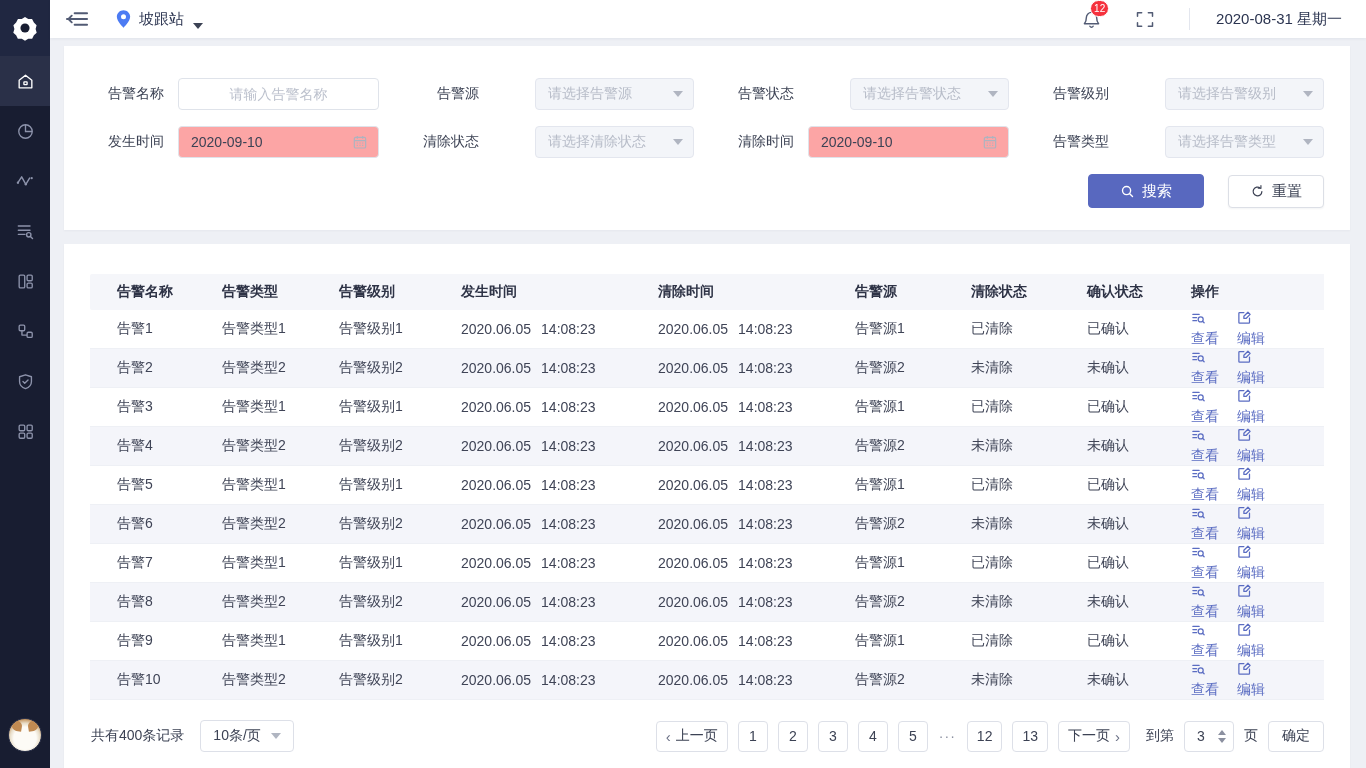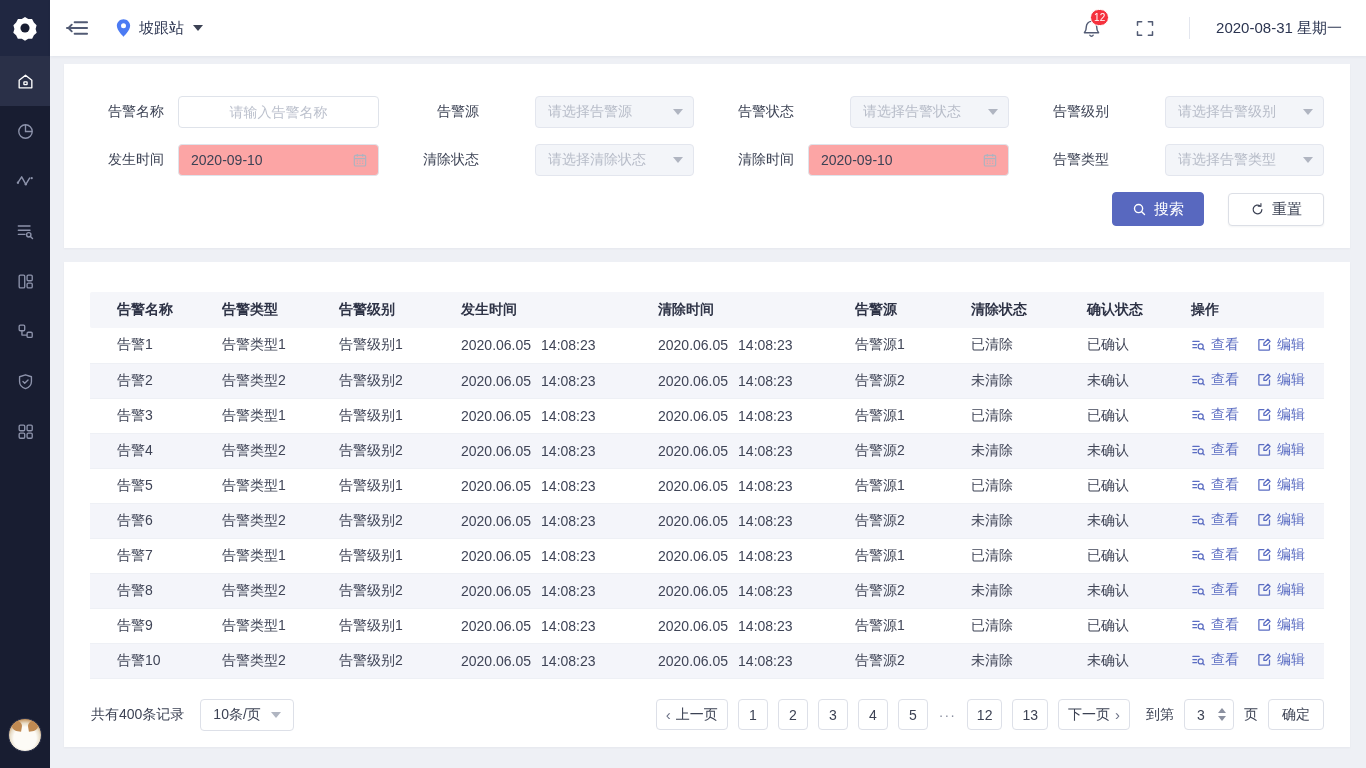--- a/index.html
+++ b/index.html
@@ -32,21 +32,21 @@
   }
   .avatar::before { left:3px; transform:rotate(10deg); }
   .avatar::after  { right:3px; border-radius:50% 50% 50% 0; transform:rotate(-10deg); }
   
   .main { flex:1; display:flex; flex-direction:column; }
   .topbar {
     height:56px; background:#fff; display:flex; align-items:center;
     padding:0 24px 0 16px; box-shadow:0 1px 3px rgba(25,35,70,.06); position:relative; z-index:2;
   }
   .hamburger { cursor:pointer; display:flex; align-items:center; margin-right:26px; }
-  .station { display:flex; align-items:center; gap:7px; cursor:pointer; color:#2b3450; font-size:15px; font-weight:500; }
+  .station { display:flex; align-items:flex-end; gap:7px; cursor:pointer; color:#2b3450; font-size:15px; font-weight:500; }
   .caret-dn { width:0; height:0; border-left:5px solid transparent; border-right:5px solid transparent; border-top:6px solid #3c4254; margin-left:2px; }
   .topbar-right { margin-left:auto; display:flex; align-items:center; }
   .icon-btn { position:relative; cursor:pointer; color:#525b74; display:flex; align-items:center; padding:4px; }
   .bell-badge {
     position:absolute; top:-5px; left:12px; min-width:17px; height:17px; border-radius:9px;
     background:#f5313d; color:#fff; font-size:10px; display:flex; align-items:center; justify-content:center;
     padding:0 3px; border:1px solid #fff;
   }
   .fullscreen-btn { margin-left:26px; }
   .v-divider { width:1px; height:22px; background:#e3e6ee; margin:0 26px 0 30px; }
@@ -60,36 +60,36 @@
   .field-label { width:74px; flex:0 0 74px; text-align:right; margin-right:14px; color:#3c4254; }
   .fc { flex:1; height:32px; border-radius:4px; display:flex; align-items:center; font-size:14px; }
   .text-input { border:1px solid #dfe3ea; background:#fff; padding:0 12px; width:100%; color:#3c4254; outline:none;text-align:center; }
   .text-input::placeholder { color:#bcc1cd; }
   .select-box { border:1px solid #e3e6ee; background:#f3f5f9; padding:0 10px 0 12px; cursor:pointer; justify-content:space-between;margin-left:42px; }
   .select-ph { color:#b7bcc8; }
   .select-caret { width:0; height:0; border-left:5px solid transparent; border-right:5px solid transparent; border-top:6px solid #b0b5c1; }
   .date-box { border:1px solid #dfe3ea; background:#fca5a5; padding:0 10px 0 12px; cursor:pointer; justify-content:space-between; color:#3c4254; }
   .filter-actions { display:flex; justify-content:flex-end; align-items:center; gap:24px; margin-top:16px; }
   .btn { display:inline-flex; align-items:center; justify-content:center; gap:7px; border-radius:4px; cursor:pointer; font-size:15px; }
-  .btn-primary { background:#5868bf; color:#fff; border:1px solid #5868bf; width:92px; height:34px; }
+  .btn-primary { background:#5868bf; color:#fff; border:1px solid #5868bf; width:116px; height:34px; }
   .btn-plain { background:#fff; color:#3c4254; border:1px solid #dcdfe6; width:96px; height:33px; box-shadow:0 1px 2px rgba(20,30,60,.05); }
   
   .table-card { margin-top:14px; padding:30px 26px 16px; }
   table { width:100%; border-collapse:collapse; table-layout:fixed; }
   col.c1{width:132px} col.c2{width:117px} col.c3{width:122px} col.c4{width:197px} col.c5{width:197px}
   col.c6{width:116px} col.c7{width:116px} col.c8{width:104px} col.c9{width:133px}
   thead th {
     background:#f5f6fa; height:36px; text-align:left; font-weight:600; color:#2e3346; font-size:14px;
   }
   thead th:first-child { padding-left:27px; border-radius:2px 0 0 2px; }
   tbody td { height:35px; color:#3f4456; font-size:14px; border-bottom:1px solid #eef0f5; }
   tbody td:first-child { padding-left:27px; }
   tbody tr:nth-child(even) { background:#f4f5fa; }
   .time-part { margin-left:10px; }
-  .op-link { color:#5a6cc2; cursor:pointer; display:inline-flex; align-items:center; gap:5px; }
+  .op-link { color:#5a6cc2; cursor:pointer; display:inline-flex; align-items:flex-start; gap:5px;flex-direction:column; }
   .op-link + .op-link { margin-left:14px; }
   
   .pager { display:flex; align-items:center; margin-top:20px; padding-left:1px; }
   .pager-total { color:#3c4254; }
   .page-size {
     margin-left:16px; height:32px; border:1px solid #dde0e8; border-radius:4px; background:#fff;
     display:inline-flex; align-items:center; gap:10px; padding:0 12px; cursor:pointer;justify-content:flex-end;
   }
   .pager-right { margin-left:auto; display:flex; align-items:center; gap:10px; }
   .pg-btn {

